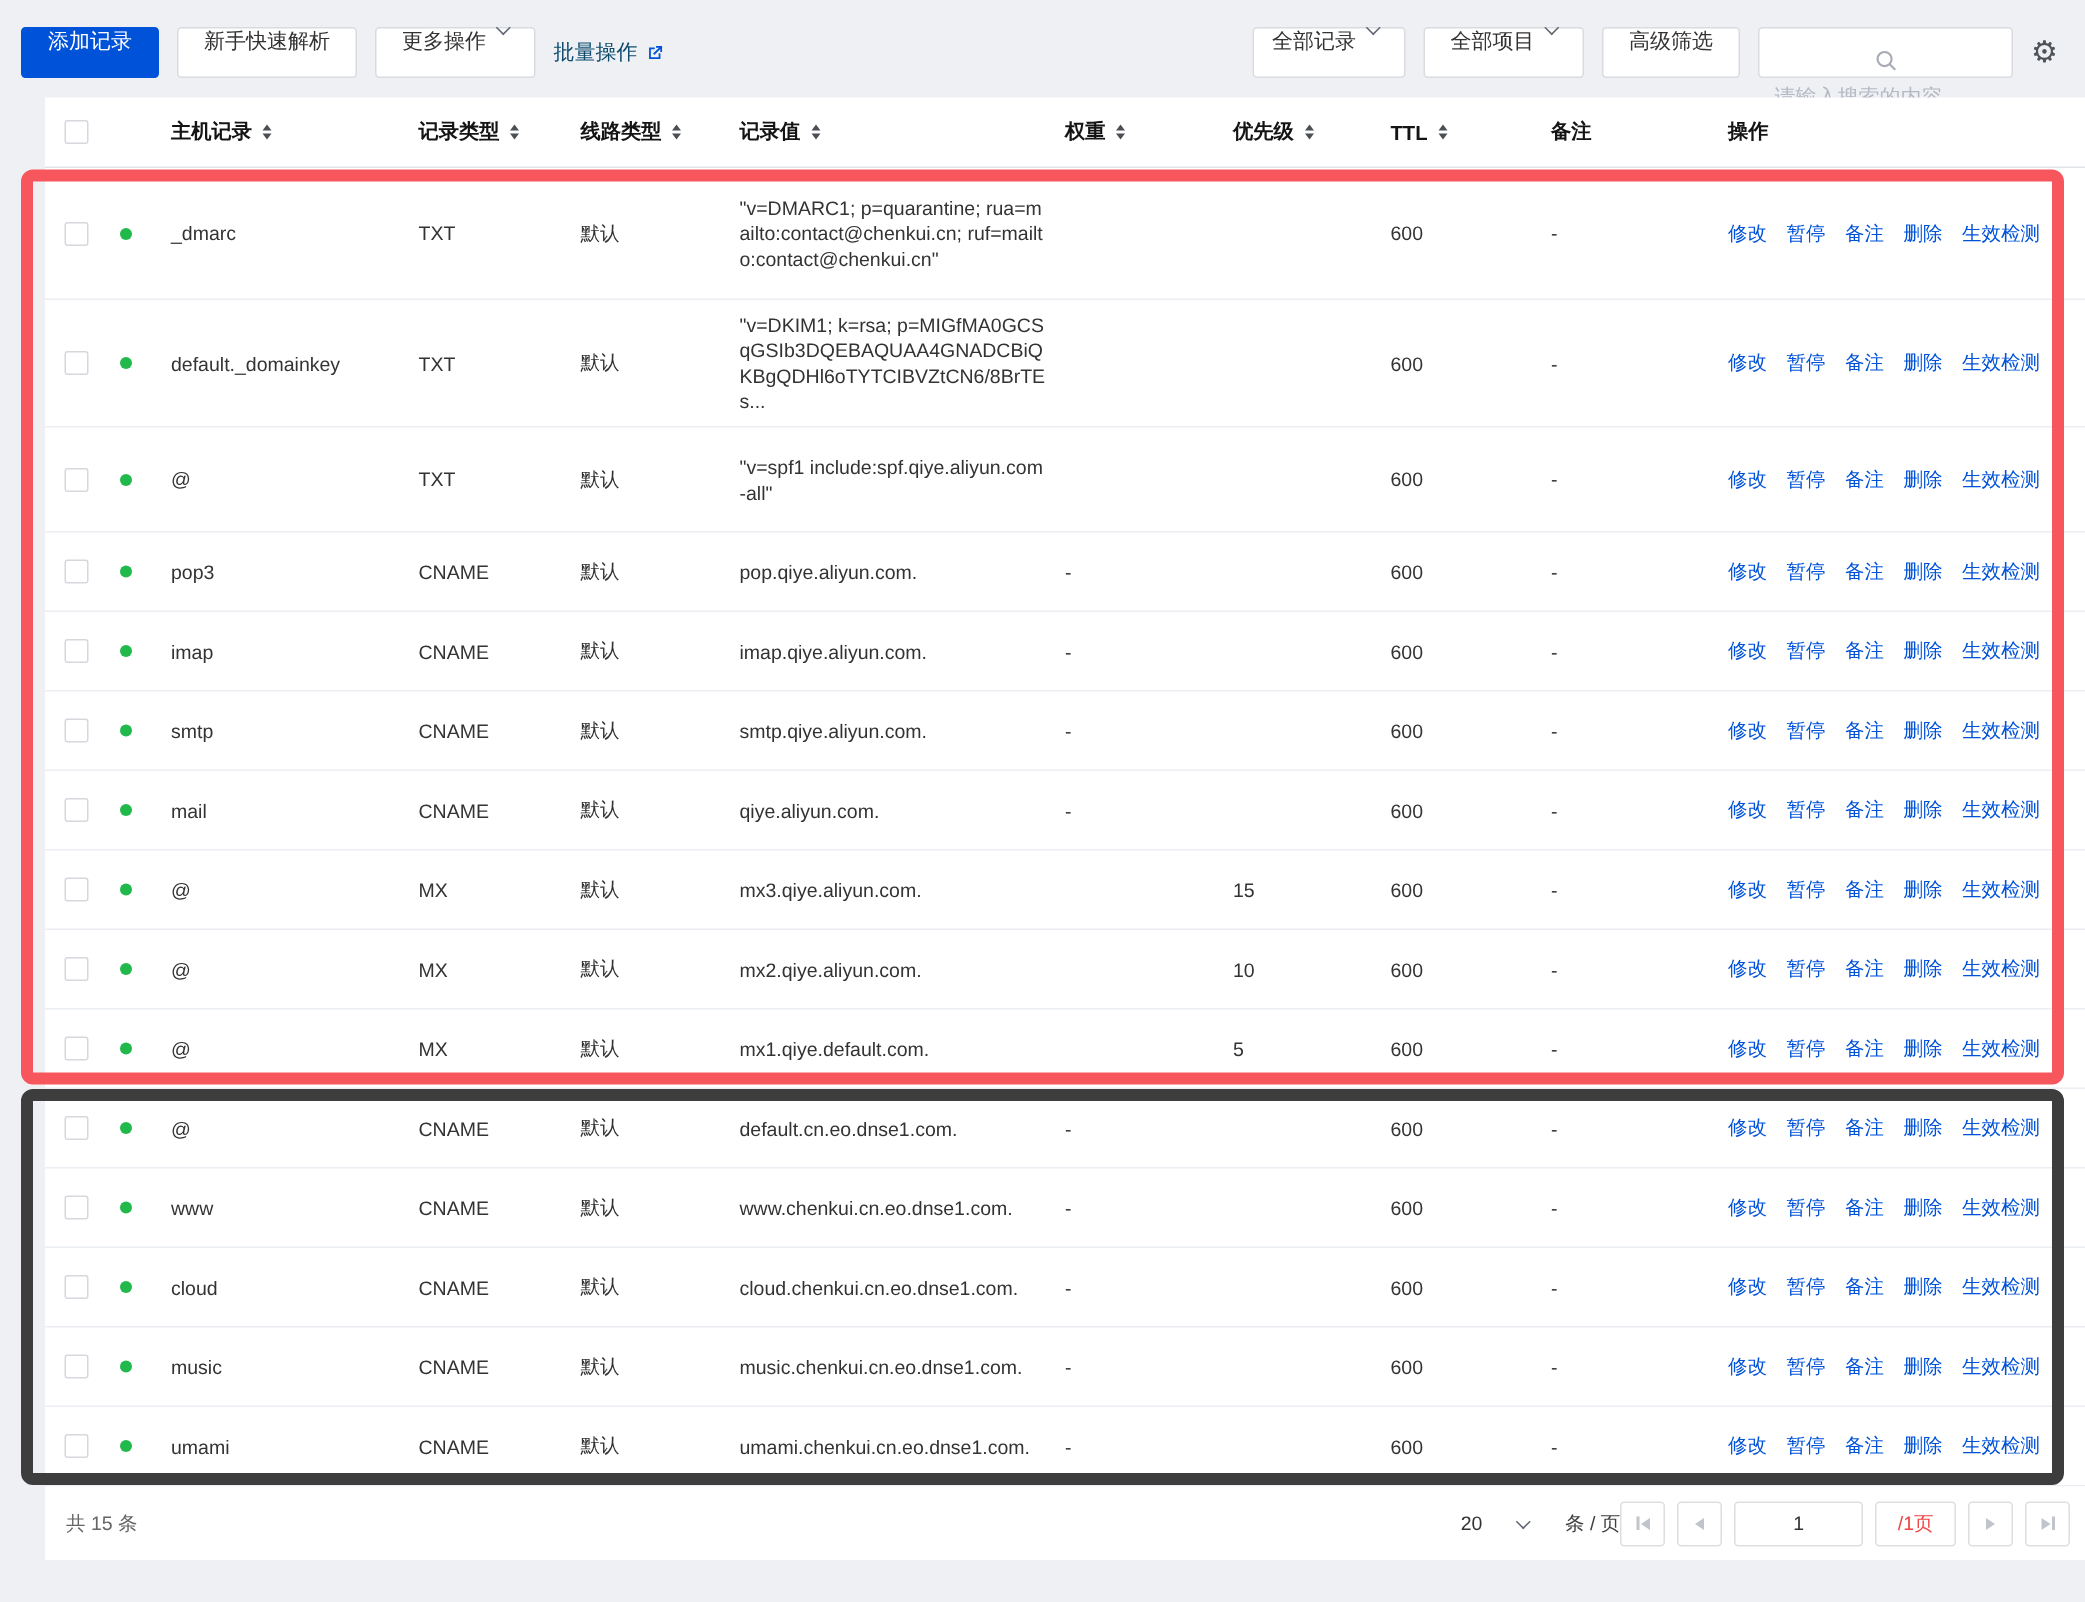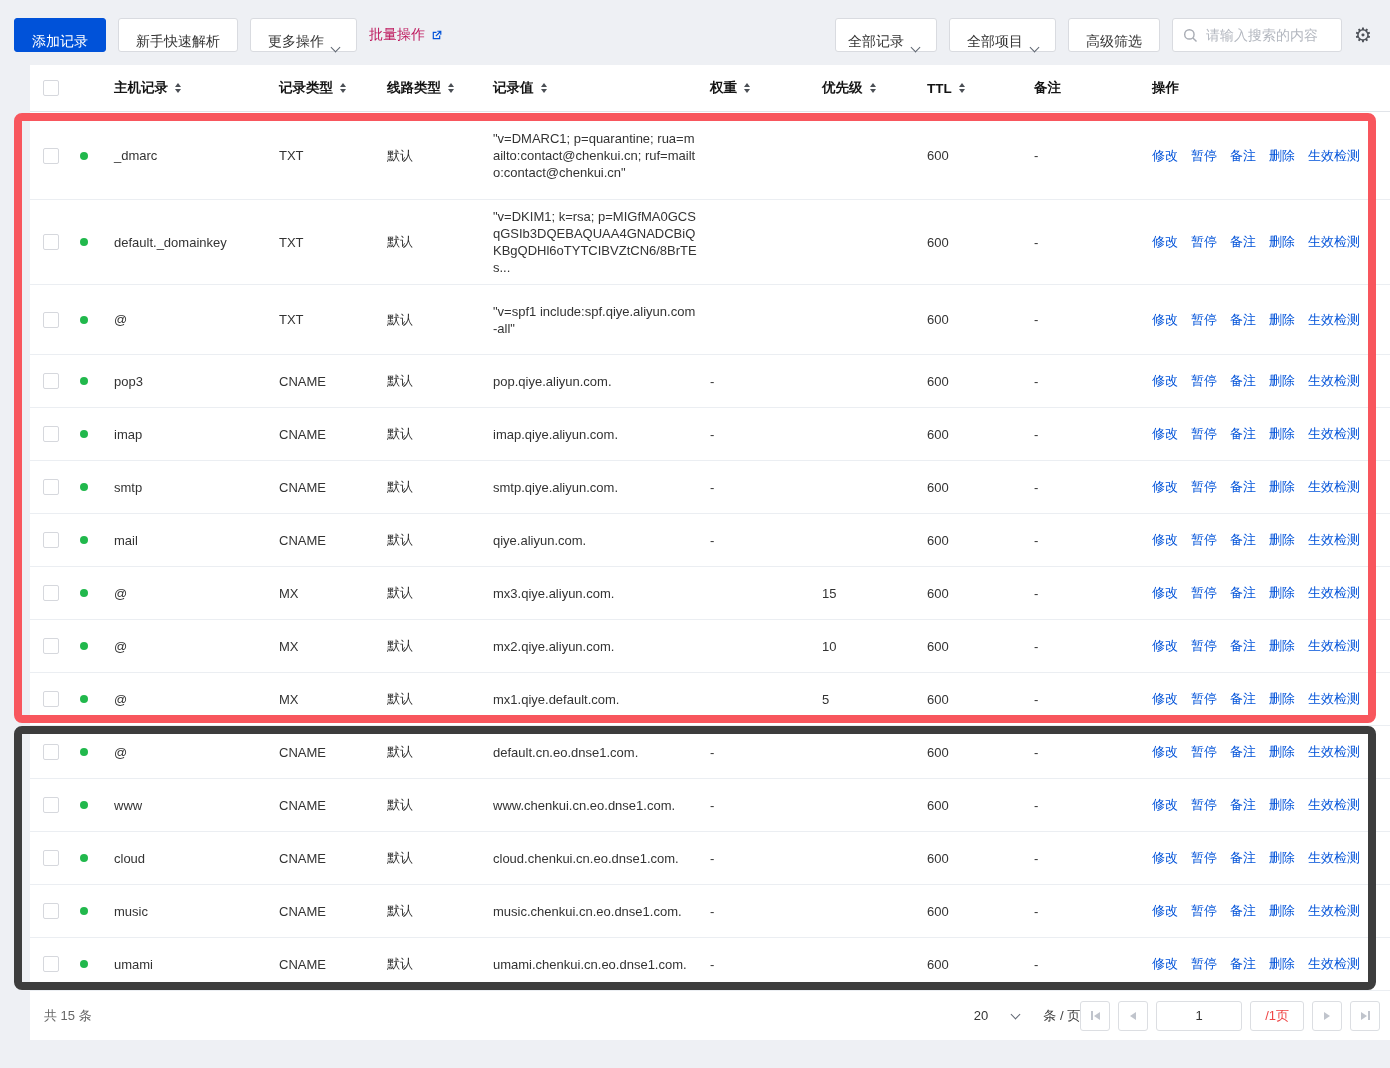--- a/index.html
+++ b/index.html
@@ -3,26 +3,26 @@
 <meta charset="utf-8">
 <style>
   * { margin:0; padding:0; box-sizing:border-box; }
   html,body { width:1390px; height:1068px; }
   body { font-family:"Liberation Sans","DejaVu Sans",sans-serif; background:#eef0f4; color:#333; }
   .page { position:relative; width:1390px; height:1068px; background:#eef0f4; overflow:hidden; }
 
   
   .toolbar { position:absolute; left:14px; right:18px; top:18px; height:34px; display:flex; align-items:center; gap:12px; }
   .btn { height:34px; padding:0 17px; background:#fff; border:1px solid #d9dbe0; border-radius:3px;
-         font-size:14px; color:#333; display:flex; align-items:flex-end; gap:8px; cursor:pointer; white-space:nowrap; }
+         font-size:14px; color:#333; display:flex; align-items:flex-start; gap:8px; cursor:pointer; white-space:nowrap; }
   .btn-primary { background:#0052d9; border:1px solid #0052d9; color:#fff; }
-  .link-btn { color:#be185d; font-size:14px; display:flex; align-items:center; gap:5px; cursor:pointer; background:none; border:none; }
+  .link-btn { color:#0c4a6e; font-size:14px; display:flex; align-items:center; gap:5px; cursor:pointer; background:none; border:none; }
   .chev { width:7px; height:7px; border-right:1.4px solid #5f6672; border-bottom:1.4px solid #5f6672; transform:rotate(45deg); margin-top:-4px; display:inline-block; }
   .spacer { margin-left:auto;padding-left:12px; }
-  .search { width:170px; height:34px; background:#fff; border:1px solid #d9dbe0; border-radius:3px; display:flex; align-items:center; gap:8px; padding:4px 10px; }
+  .search { width:170px; height:34px; background:#fff; border:1px solid #d9dbe0; border-radius:3px; display:flex; align-items:center; gap:8px; padding:14px 10px;flex-direction:column; }
   .search input { border:none; outline:none; width:100%; font-size:14px; color:#333; font-family:inherit; background:transparent; }
   .search input::placeholder { color:#b4b8c0; }
   .gear { font-size:20px; color:#4e5259; cursor:pointer; line-height:1; background:none; border:none; }
 
   
   .card { position:absolute; left:30px; top:65px; width:1362px; height:975px; background:#fff; }
   .grid { display:grid; grid-template-columns:37px 34px 165px 108px 106px 217px 112px 105px 107px 118px minmax(0,1fr); padding-left:13px; align-items:center; }
   .thead { height:47px; border-bottom:1px solid #e1e4e9; font-size:13.5px; font-weight:700; color:#141414; }
   .hcell { display:flex; align-items:center; }
   .sort { display:inline-flex; flex-direction:column; gap:2px; margin-left:7px; cursor:pointer; }

